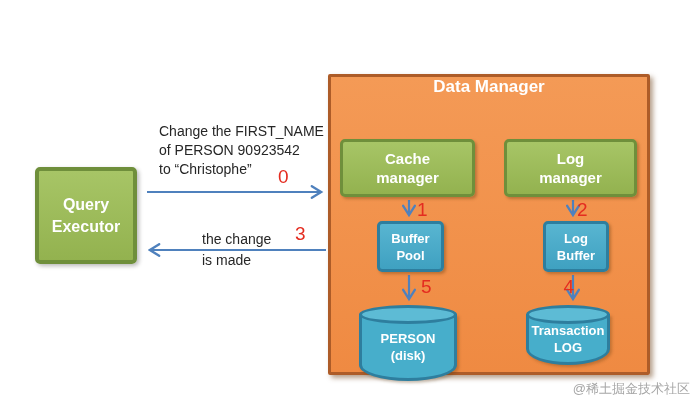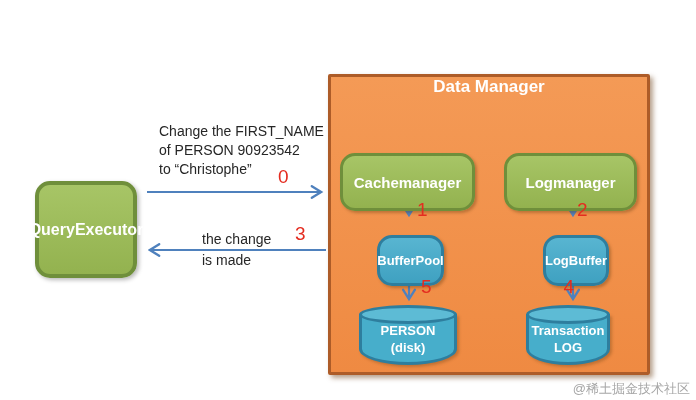--- a/index.html
+++ b/index.html
@@ -8,23 +8,23 @@
     font-family:"Liberation Sans","DejaVu Sans",sans-serif;
     overflow:hidden;margin:0 auto;
   }
   .title{
     position:absolute;top:11px;left:0;width:100%;text-align:center;
     font-size:30px;font-weight:normal;color:#161616;margin:0;letter-spacing:0px;
   }
   .title .u{border-bottom:2px solid #161616;padding-bottom:2px;}
   .arrows{position:absolute;left:0;top:0;width:696px;height:400px;pointer-events:none;}
   .box{
-    position:absolute;box-sizing:border-box;display:flex;flex-direction:row;
+    position:absolute;box-sizing:border-box;display:flex;flex-direction:column;
     align-items:center;justify-content:center;text-align:center;color:#ffffff;
-    font-weight:bold;border-radius:15px;margin-top:14px;
+    font-weight:bold;border-radius:5px;
   }
   .green{
     background:linear-gradient(#a7c566,#93b24f);
     border:3px solid #6f8f3b;
     box-shadow:2px 2px 3px rgba(90,55,15,.35);
   }
   .qe{
     left:35px;top:167px;width:102px;height:97px;border-width:4px;
     font-size:16px;line-height:22px;box-shadow:2px 2px 4px rgba(0,0,0,.28);
   }
@@ -56,21 +56,21 @@
   .cyl-top{
     position:absolute;left:0;right:0;top:0;height:19px;box-sizing:border-box;
     background:#5dbbd5;border:3px solid #2e7e9e;border-radius:50%;z-index:1;
   }
   .cyl-text{
     position:absolute;left:0;right:0;top:0;bottom:0;z-index:2;
     display:flex;flex-direction:column;align-items:center;justify-content:center;
     padding-top:7px;color:#ffffff;font-weight:bold;font-size:13px;line-height:17px;
     text-align:center;
   }
-  .person{left:359px;top:305px;width:98px;height:60px;}
+  .person{left:359px;top:305px;width:98px;height:76px;}
   .translog{left:526px;top:305px;width:84px;height:60px;}
   .lbl{
     position:absolute;color:#262626;font-size:14px;line-height:19px;
   }
   .req{left:159px;top:122px;}
   .resp{left:202px;top:229px;line-height:21px;}
   .step{
     position:absolute;color:#e42c20;font-size:19px;line-height:19px;font-weight:normal;
   }
   .s0{left:278px;top:167px;}

